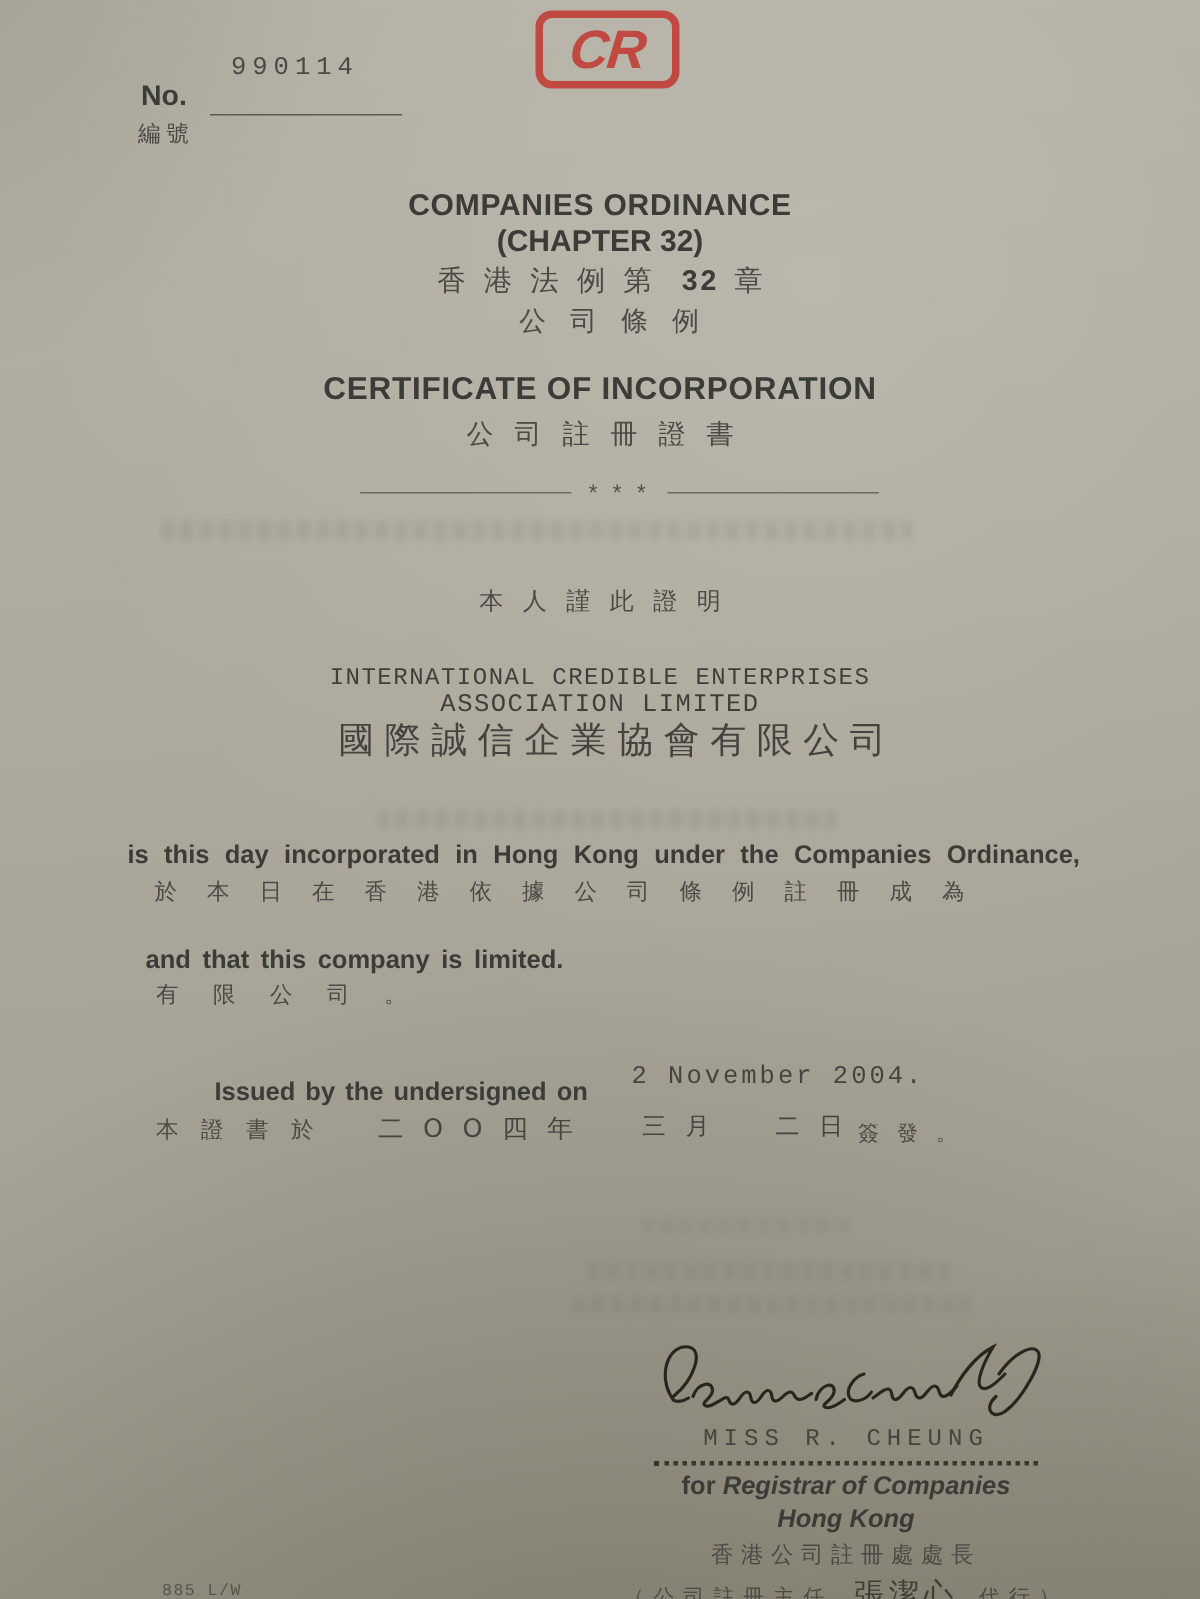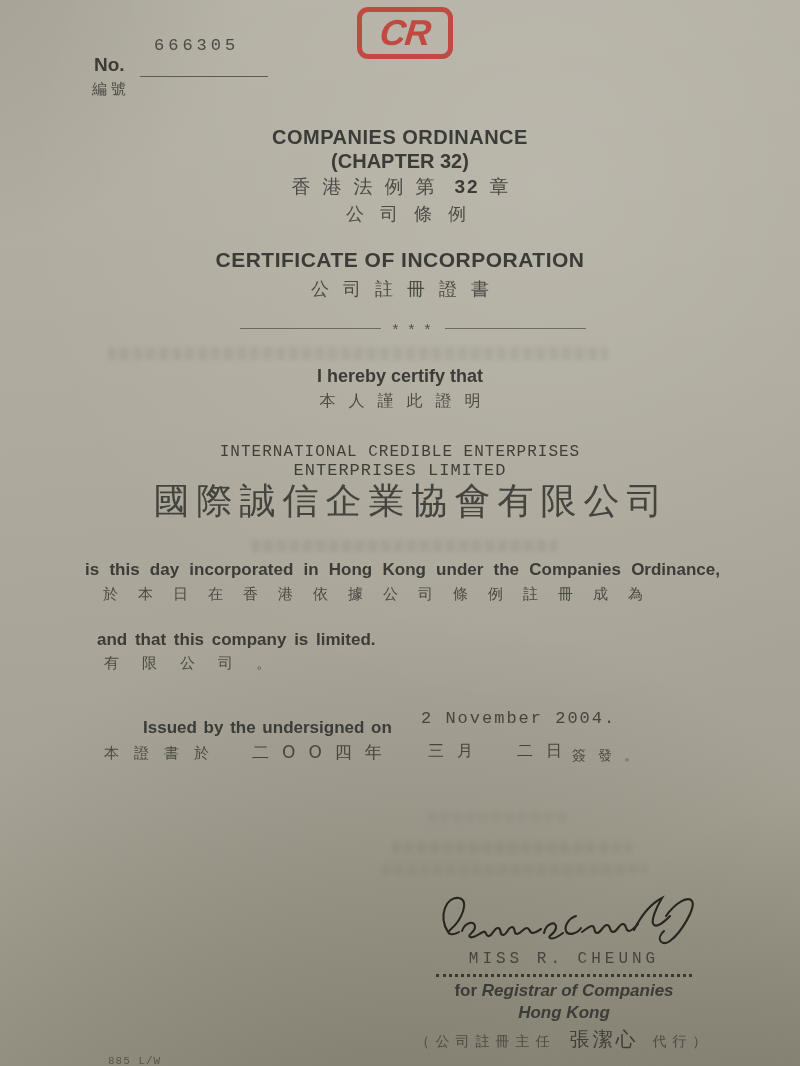--- a/index.html
+++ b/index.html
@@ -45,21 +45,21 @@
   .divider{top:320px;left:240px;width:346px;display:flex;align-items:center;gap:12px;}
   .divider .line{flex:1;border-top:1.2px solid #6d6a60;}
   .divider .stars{font-size:15px;color:#53514a;letter-spacing:3px;}
 
   .certify-en{top:366px;font-size:18px;}
   .certify-zh{top:391px;font-size:16px;letter-spacing:13px;padding-left:13px;}
 
   
   .co-en1{top:443px;font-size:16px;letter-spacing:1px;color:#3f3f3a;}
   .co-en2{top:461px;font-size:17px;letter-spacing:1px;color:#3f3f3a;}
-  .co-zh{top:477px;font-size:36px;letter-spacing:7px;padding-left:23px;color:#44443f;}
+  .co-zh{top:477px;font-size:24px;letter-spacing:7px;padding-left:23px;color:#44443f;}
 
   
   .body1-en{top:560px;left:85px;font-size:17px;word-spacing:5.5px;}
   .body1-zh{top:585px;left:103px;font-size:15px;letter-spacing:20px;}
   .body2-en{top:630px;left:97px;font-size:17px;word-spacing:3px;}
   .body2-zh{top:654px;left:104px;font-size:15px;letter-spacing:23px;}
 
   
   .issued-en{top:718px;left:143px;font-size:17px;word-spacing:2px;}
   .issue-date{top:709px;left:421px;font-size:17px;letter-spacing:2px;color:#45453f;}
@@ -98,21 +98,21 @@
 <body>
 
 <div class="page">
 
   <div class="ghost g1"></div>
   <div class="ghost g2"></div>
   <div class="ghost g3"></div>
   <div class="ghost g4"></div>
   <div class="ghost g5"></div>
 
-  <div class="abs serial mono">666305</div>
+  <div class="abs serial mono">990114</div>
   <div class="abs no-label bold">No.</div>
   <div class="abs no-line"></div>
   <div class="abs no-zh cjk">編號</div>
 
   <div class="abs logo">
     <span class="logo-text">CR</span>
   </div>
 
   <div class="abs ctr t1 bold">COMPANIES ORDINANCE</div>
   <div class="abs ctr t2 bold">(CHAPTER 32)</div>
@@ -123,25 +123,24 @@
 
   <div class="abs ctr cert-en bold">CERTIFICATE OF INCORPORATION</div>
   <div class="abs ctr cert-zh cjk">公司註冊證書</div>
 
   <div class="abs divider">
     <span class="line"></span>
     <span class="stars">* * *</span>
     <span class="line"></span>
   </div>
 
-  <div class="abs ctr certify-en bold">I hereby certify that</div>
   <div class="abs ctr certify-zh cjk">本人謹此證明</div>
 
   <div class="abs ctr co-en1 mono">INTERNATIONAL CREDIBLE ENTERPRISES</div>
-  <div class="abs ctr co-en2 mono">ENTERPRISES LIMITED</div>
+  <div class="abs ctr co-en2 mono">ASSOCIATION LIMITED</div>
   <div class="abs ctr co-zh cjk">國際誠信企業協會有限公司</div>
 
   <div class="abs body1-en bold">is this day incorporated in Hong Kong under the Companies Ordinance,</div>
   <div class="abs body1-zh cjk">於本日在香港依據公司條例註冊成為</div>
   <div class="abs body2-en bold">and that this company is limited.</div>
   <div class="abs body2-zh cjk">有限公司。</div>
 
   <div class="abs issued-en bold">Issued by the undersigned on</div>
   <div class="abs issue-date mono">2 November 2004.</div>
   <div class="abs iss-zh-prefix cjk">本證書於</div>
@@ -162,20 +161,21 @@
         <path d="M240,30 C250,16 262,10 266,15 C270,21 256,46 244,55 C236,61 229,53 238,45"></path>
       </g>
     </svg>
     <div class="sig-name mono">MISS R. CHEUNG</div>
     <div class="dotline"></div>
     <div class="for-line">
       <span>for</span>
       <span class="it">Registrar of Companies</span>
     </div>
     <div class="place">Hong Kong</div>
+    <div class="sig-zh-title cjk">香港公司註冊處處長</div>
     <div class="deputy cjk">
       <span class="open">（公司註冊主任</span>
       <span class="name">張潔心</span>
       <span class="close">代行）</span>
     </div>
   </div>
 
   <div class="abs form-code mono">885 L/W</div>
 
 </div>

